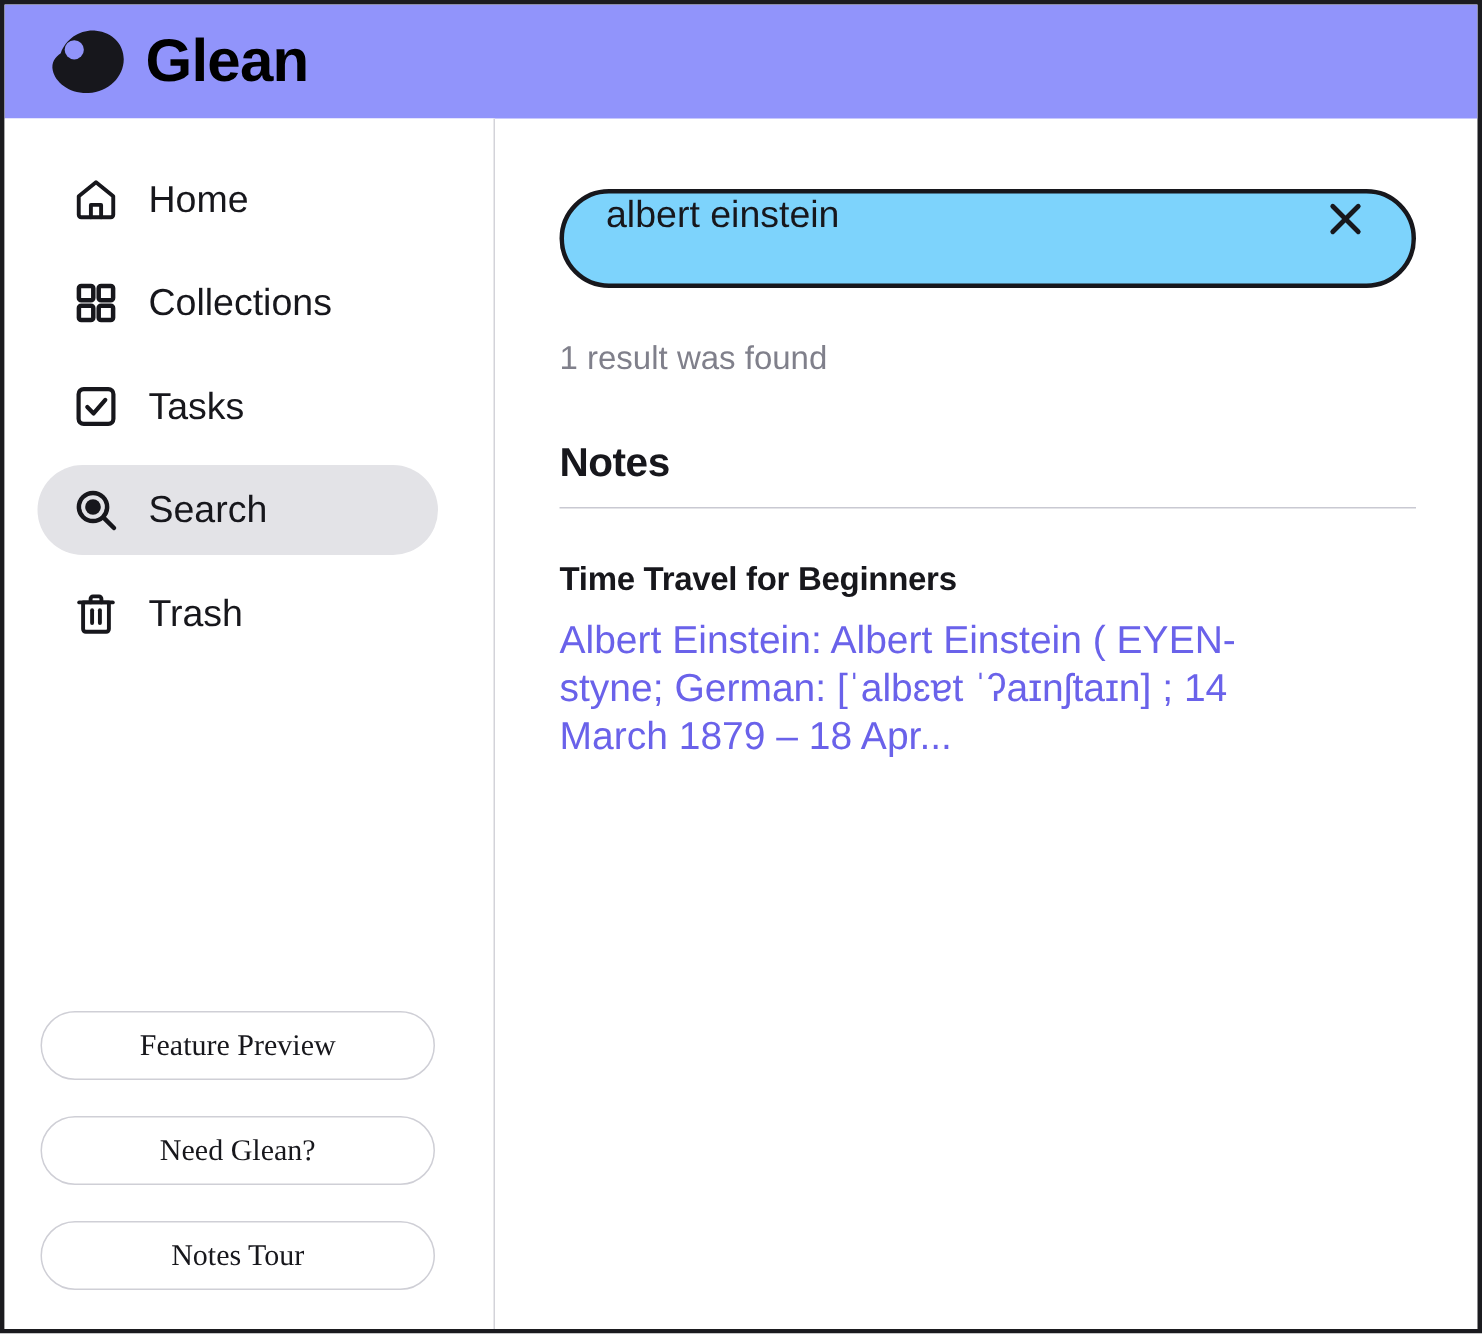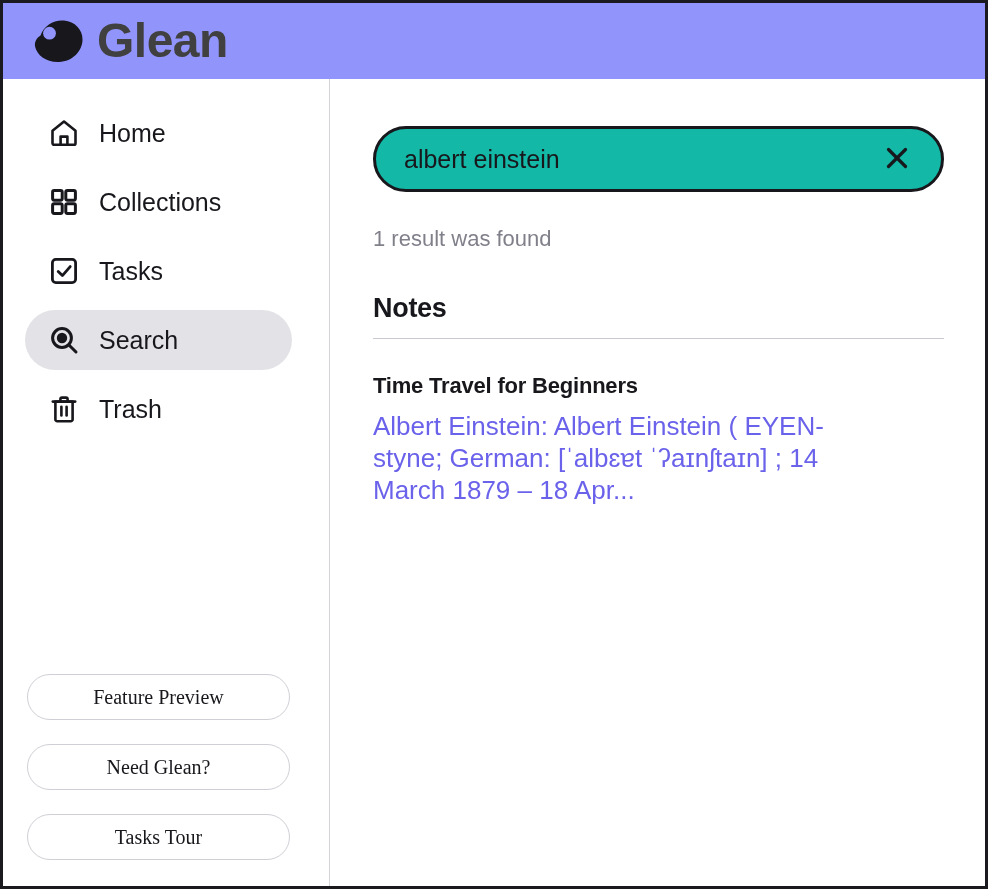--- a/index.html
+++ b/index.html
@@ -38,23 +38,23 @@
     align-items: center;
     gap: 13px;
   }
   .brand-logo {
     width: 52px;
     height: 44px;
     display: block;
     flex: 0 0 auto;
   }
   .brand-name {
-    font-size: 48px;
+    font-size: 40px;
     font-weight: 700;
-    color: #404040;
+    color: #000000;
     letter-spacing: -0.5px;
     line-height: 1;
   }
 
   
   .app-body {
     flex: 1 1 auto;
     display: flex;
     min-height: 0;
   }
@@ -137,24 +137,24 @@
     min-width: 0;
     overflow: hidden;
   }
 
   .search-field {
     position: relative;
     height: 66px;
     border: 3px solid #17171c;
     border-radius: 34px;
     display: flex;
-    align-items: center;
+    align-items: flex-start;
     padding: 0 26px 0 28px;
     box-sizing: border-box;
-    background: #14b8a6;
+    background: #7dd3fc;
   }
   .search-input {
     flex: 1 1 auto;
     border: none;
     outline: none;
     font-family: inherit;
     font-size: 25px;
     color: #17171c;
     background: transparent;
     min-width: 0;
@@ -292,21 +292,21 @@
           <span class="nav-label">Trash</span>
         </div>
 
       </div>
 
       <div class="sidebar-spacer"></div>
 
       <div class="sidebar-actions">
         <button class="pill-button">Feature Preview</button>
         <button class="pill-button">Need Glean?</button>
-        <button class="pill-button">Tasks Tour</button>
+        <button class="pill-button">Notes Tour</button>
       </div>
 
     </div>
 
     <div class="content">
 
       <div class="search-field">
         <input class="search-input" type="text" value="albert einstein" style="">
         <button class="clear-button">
           <span>

